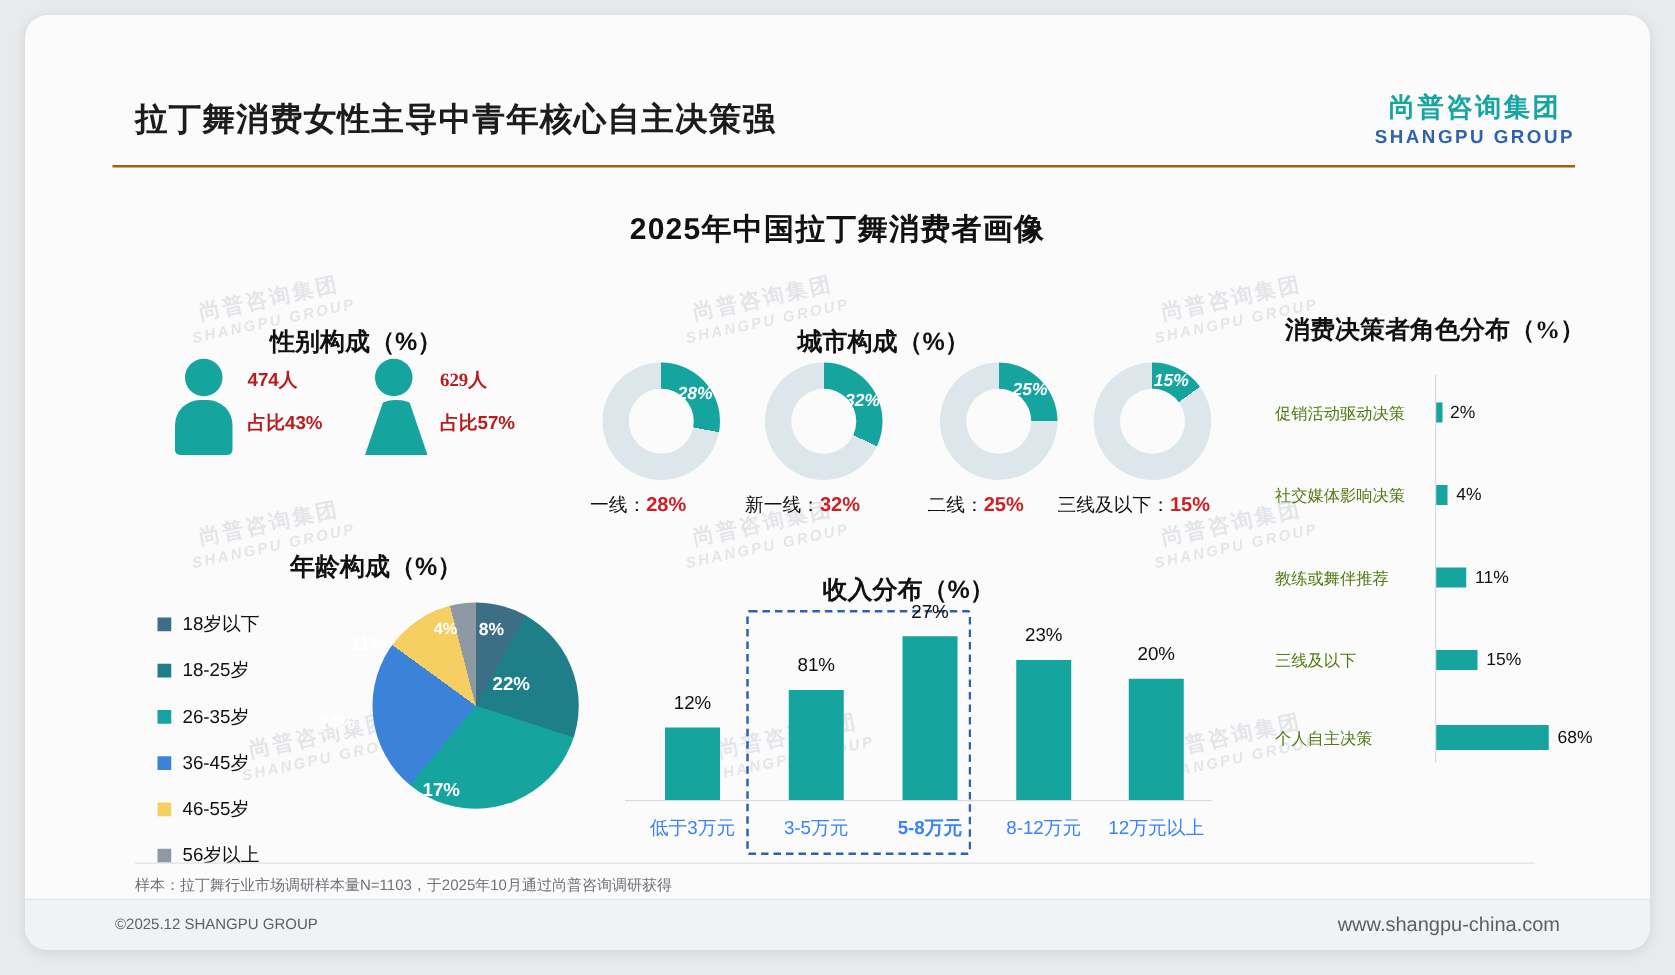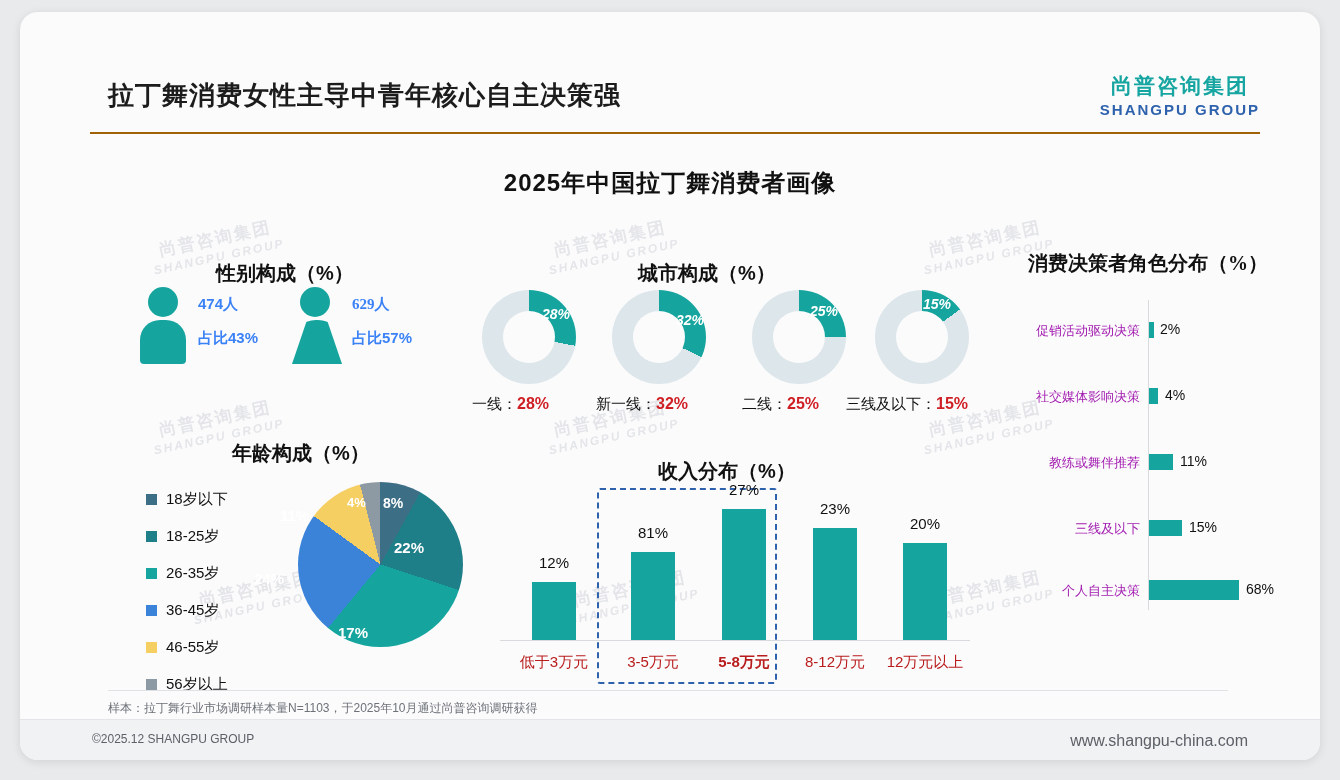--- a/index.html
+++ b/index.html
@@ -46,56 +46,56 @@
 
   
   .sec-h{position:absolute;font-size:20px;font-weight:bold;color:#111;}
 
   
   .gender-box{position:absolute;left:120px;top:275px;width:310px;height:85px;}
   .person{position:absolute;top:0;width:46px;height:78px;}
   .p-head{width:30px;height:30px;border-radius:50%;background:#16a59e;margin:0 auto;}
   .p-body{width:46px;height:44px;background:#16a59e;border-radius:20px 20px 4px 4px;margin-top:3px;}
   .p-body.f{width:50px;border-radius:24px 24px 0 0;clip-path:polygon(30% 0,70% 0,100% 100%,0 100%);}
-  .g-text{position:absolute;font-size:15px;font-weight:bold;color:#3b82f6;}
+  .g-text{position:absolute;font-size:15px;font-weight:bold;color:#b91c1c;}
 
   
   .donut{position:absolute;width:94px;height:94px;border-radius:50%;}
   .donut .hole{
     position:absolute;left:50%;top:50%;transform:translate(-50%,-50%);
     width:52px;height:52px;border-radius:50%;background:#fbfbfc;
   }
   .donut .pct{
     position:absolute;color:#fff;font-size:14px;font-weight:bold;font-style:italic;
   }
   .donut-label{position:absolute;font-size:15px;color:#111;}
   .donut-label b{color:#cf1f24;font-size:16px;}
 
   
-  .legend{position:absolute;left:126px;top:478px;text-align:right;}
+  .legend{position:absolute;left:106px;top:478px;text-align:right;}
   .legend-row{display:flex;align-items:center;margin-bottom:18px;}
   .legend-sw{width:11px;height:11px;margin-right:9px;}
   .legend-tx{font-size:15px;color:#111;}
 
   .pie{position:absolute;left:278px;top:470px;width:165px;height:165px;border-radius:50%;}
   .pie-lab{position:absolute;font-size:15px;font-weight:bold;}
 
   
   .inc{position:absolute;left:480px;top:480px;width:470px;height:180px;}
   .ibar{position:absolute;bottom:32px;width:44px;background:#16a59e;}
   .ival{position:absolute;font-size:15px;color:#111;text-align:center;width:80px;}
-  .icat{position:absolute;bottom:0px;font-size:15px;color:#b91c1c;text-align:center;width:96px;}
+  .icat{position:absolute;bottom:0px;font-size:15px;color:#3b82f6;text-align:center;width:96px;}
   .idash{
     position:absolute;border:2px dashed #2f62ad;border-radius:3px;
   }
   .iaxis{position:absolute;left:0;bottom:31px;width:470px;height:1px;background:#d8dade;}
 
   
   .dec{position:absolute;left:1000px;top:280px;width:270px;height:330px;}
-  .dlabel{position:absolute;font-size:13px;color:#a21caf;text-align:right;width:120px;}
+  .dlabel{position:absolute;font-size:13px;color:#4d7c0f;width:120px;}
   .dbar{position:absolute;height:16px;background:#16a59e;}
   .dval{position:absolute;font-size:14px;color:#111;}
   .daxis{position:absolute;left:128px;top:8px;width:1px;height:310px;background:#d8dade;}
 
   
   .note{
     position:absolute;left:88px;top:678px;width:1120px;
     border-top:1px solid #dfe1e5;padding-top:9px;
     font-size:12px;color:#6d7178;
   }

